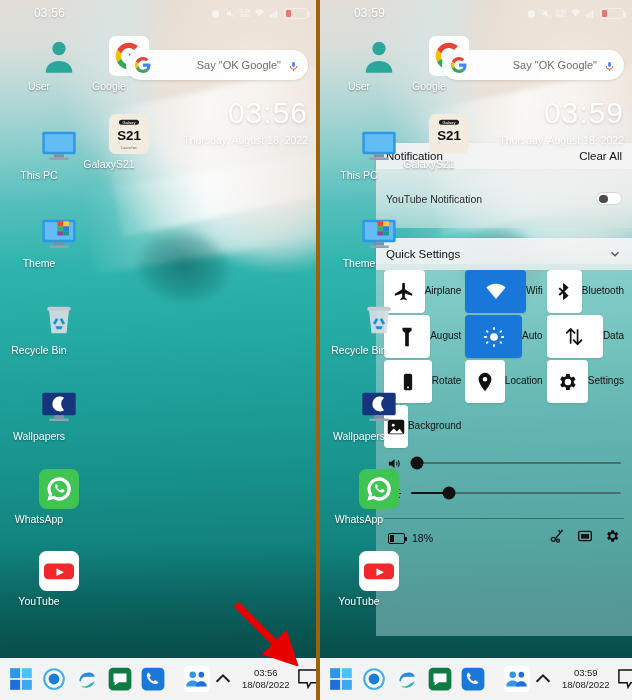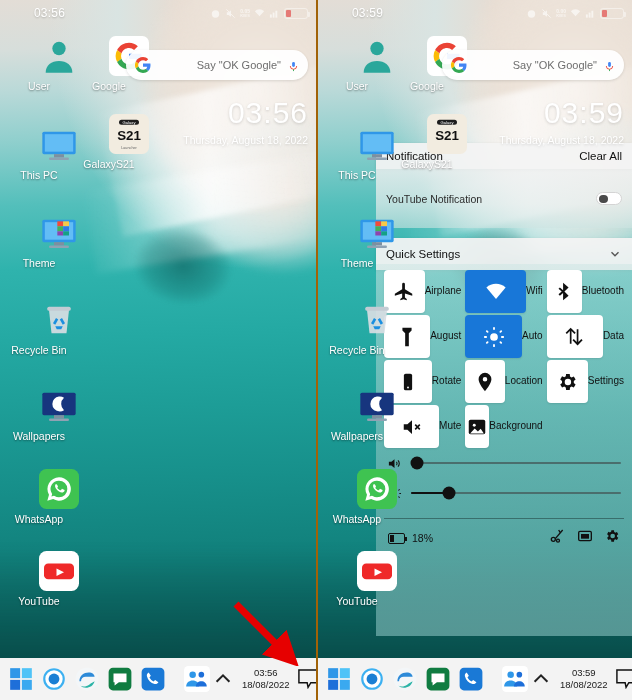--- a/index.html
+++ b/index.html
@@ -4,21 +4,21 @@
 <style>
   * { box-sizing: border-box; margin: 0; padding: 0; }
   html, body {
     width: 632px; height: 700px;
     font-family: "Liberation Sans", sans-serif;
     overflow: hidden; background: #ffffff;
   }
   .stage { position: relative; width: 632px; height: 700px; display: flex; background:#1d4ed8; }
 
   .panel { position: relative; width: 316px; height: 700px; overflow: hidden; }
-  .panel.right { border-left: 2px solid #a16207; }
+  .panel.right { border-left: 4px solid #a16207; }
 
   
   .wall { position:absolute; inset:0; overflow:hidden; }
   .wall .sky {
     position:absolute; inset:0;
     background:
       radial-gradient(120% 70% at 78% 2%, #efe6dd 0%, #e7dcd2 18%, #d9e4e2 34%, rgba(217,228,226,0) 52%),
       linear-gradient(178deg,
         #e3ddd6 0%, #d7dedb 7%,
         #b9d9d8 13%, #8fcfcd 20%,
@@ -758,31 +758,20 @@
           <div class="tile">
               <span>
                 <svg viewBox="0 0 24 24">
                   <path d="M19.4 13a7.7 7.7 0 000-2l2-1.6-2-3.4-2.4 1a7.6 7.6 0 00-1.7-1L15 3.2H11l-.3 2.6a7.6 7.6 0 00-1.7 1l-2.4-1-2 3.4L6.6 11a7.7 7.7 0 000 2l-2 1.6 2 3.4 2.4-1a7.6 7.6 0 001.7 1l.3 2.6h4l.3-2.6a7.6 7.6 0 001.7-1l2.4 1 2-3.4zM13 15.5a3.5 3.5 0 110-7 3.5 3.5 0 010 7z"></path>
                 </svg>
               </span>
             </div>
           <div class="tile-lbl">Settings</div>
         </div>
 
-        <div class="tile-wrap">
-          <div class="tile">
-              <span>
-                <svg viewBox="0 0 24 24">
-                  <path d="M3 9v6h4l5 4.5V4.5L7 9z"></path>
-                  <path d="M15.5 9.5l5 5M20.5 9.5l-5 5" stroke="#111" stroke-width="1.8"></path>
-                </svg>
-              </span>
-            </div>
-          <div class="tile-lbl">Mute</div>
-        </div>
 
         <div class="tile-wrap">
           <div class="tile">
               <span>
                 <svg viewBox="0 0 24 24">
                   <rect x="3" y="4" width="18" height="16" rx="2"></rect>
                   <circle cx="9" cy="10" r="1.6" fill="#fff"></circle>
                   <path d="M4.5 19l5-5.5 3.5 3.5 3-3 3.5 5z" fill="#fff"></path>
                 </svg>
               </span>

